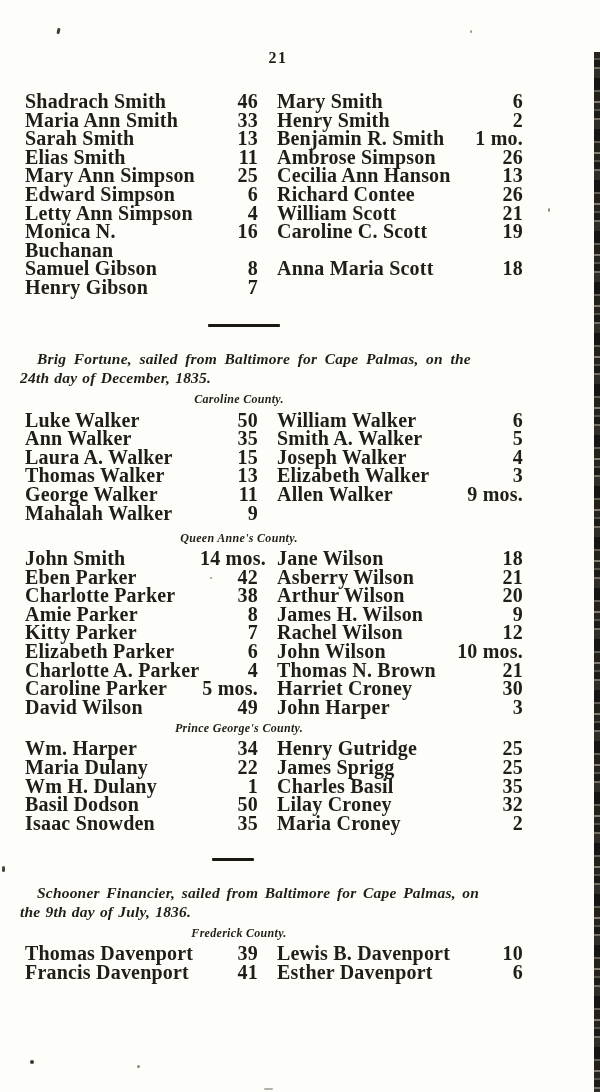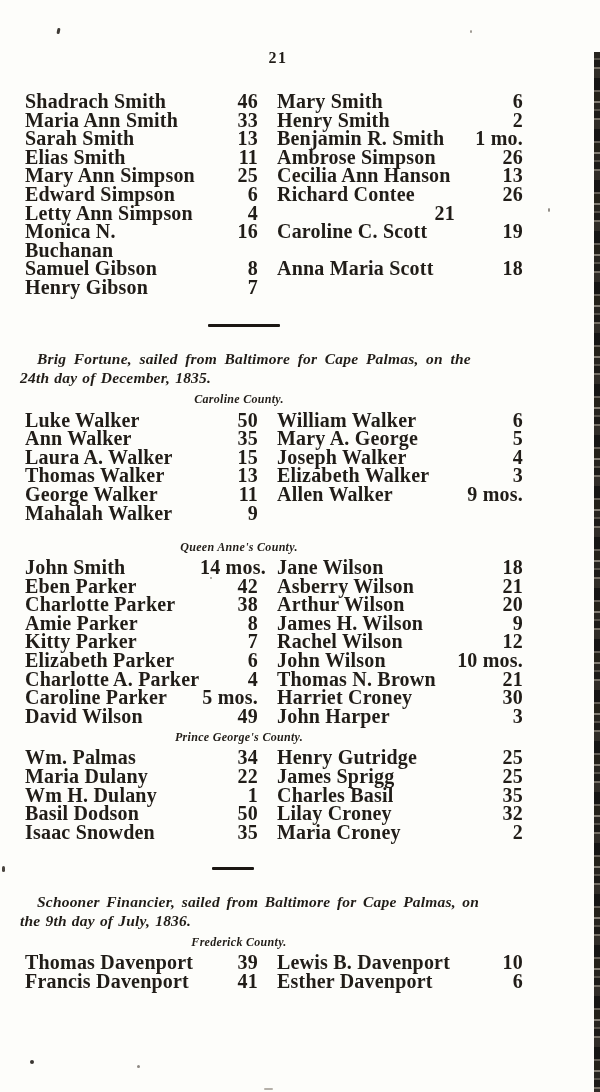--- a/index.html
+++ b/index.html
@@ -34,21 +34,21 @@
   .voyage .l1 { display:block; padding-left:17px; word-spacing:3.5px; }
   .voyage .l2 { display:block; word-spacing:1px; }
   .voyage.v2 { }
   .voyage.v2 .l1 { word-spacing:2.5px; }
 
   .county-heading {
     margin:2px 0 0 25px; width:428px; text-align:center;
     font-style:italic; font-size:12px; line-height:20px; font-weight:bold;
     letter-spacing:0.3px;
   }
-  .county-heading.qa { margin-top:15px; }
+  .county-heading.qa { margin-top:6px; }
 
   .sec-roster { margin-top:2px; }
   .sec-roster.tight { margin-top:1px; }
 
   .edge-artifact {
     position:absolute; top:52px; right:0; width:6px; height:1040px; opacity:.93;
     background:repeating-linear-gradient(180deg,
       #17140f 0px,#17140f 6px, #4a453d 6px,#4a453d 8px,
       #0c0a07 8px,#0c0a07 15px, #6a645a 15px,#6a645a 17px,
       #211d18 17px,#211d18 26px, #050403 26px,#050403 38px,
@@ -112,20 +112,21 @@
       <div class="row">
         <span class="n1">Edward Simpson</span>
         <span class="a1 age">6</span>
         <span class="n2">Richard Contee</span>
         <span class="a2 age">26</span>
       </div>
 
       <div class="row">
         <span class="n1">Letty Ann Simpson</span>
         <span class="a1 age">4</span>
+        <span class="n2">William Scott</span>
         <span class="a2 age">21</span>
       </div>
 
       <div class="row">
         <span class="n1">Monica N. Buchanan</span>
         <span class="a1 age">16</span>
         <span class="n2">Caroline C. Scott</span>
         <span class="a2 age">19</span>
       </div>
 
@@ -157,21 +158,21 @@
       <div class="row">
         <span class="n1">Luke Walker</span>
         <span class="a1 age">50</span>
         <span class="n2">William Walker</span>
         <span class="a2 age">6</span>
       </div>
 
       <div class="row">
         <span class="n1">Ann Walker</span>
         <span class="a1 age">35</span>
-        <span class="n2">Mary A. George</span>
+        <span class="n2">Smith A. Walker</span>
         <span class="a2 age">5</span>
       </div>
 
       <div class="row">
         <span class="n1">Laura A. Walker</span>
         <span class="a1 age">15</span>
         <span class="n2">Joseph Walker</span>
         <span class="a2 age">4</span>
       </div>
 
@@ -261,21 +262,21 @@
         <span class="a1 age">49</span>
         <span class="n2">John Harper</span>
         <span class="a2 age">3</span>
       </div>
     </div>
 
   <div class="county-heading">Prince George's County.</div>
   <div class="roster sec-roster tight">
 
       <div class="row">
-        <span class="n1">Wm. Palmas</span>
+        <span class="n1">Wm. Harper</span>
         <span class="a1 age">34</span>
         <span class="n2">Henry Gutridge</span>
         <span class="a2 age">25</span>
       </div>
 
       <div class="row">
         <span class="n1">Maria Dulany</span>
         <span class="a1 age">22</span>
         <span class="n2">James Sprigg</span>
         <span class="a2 age">25</span>

